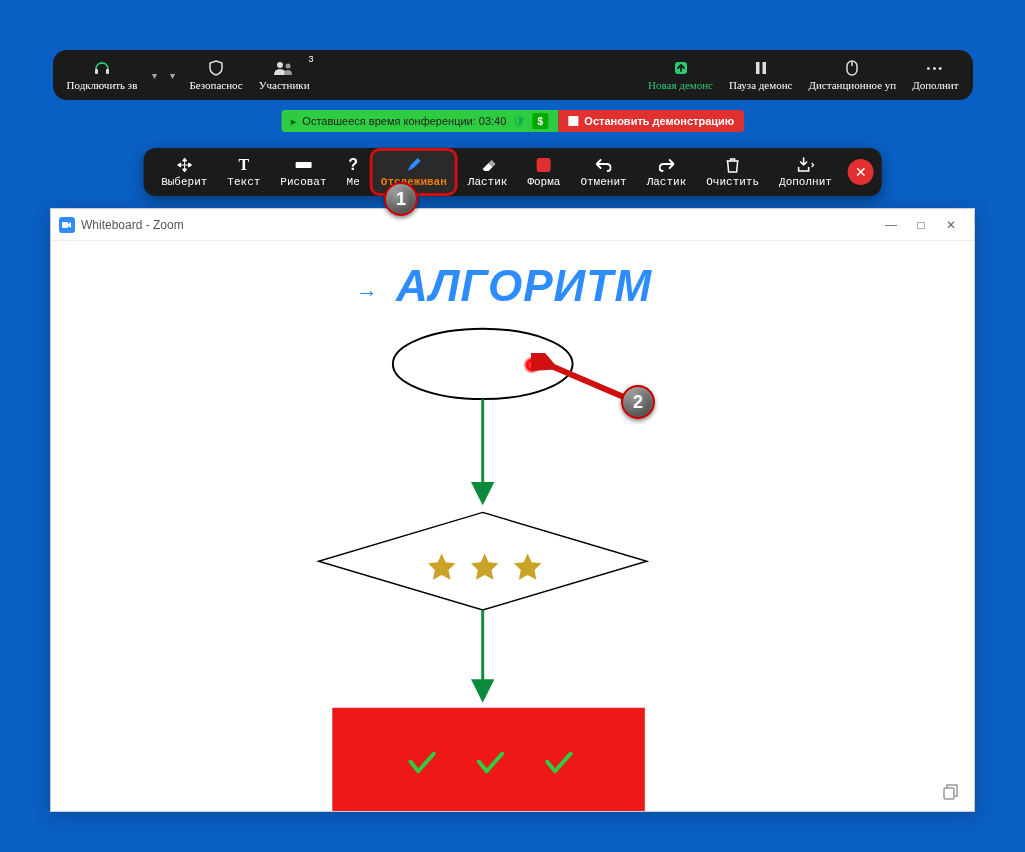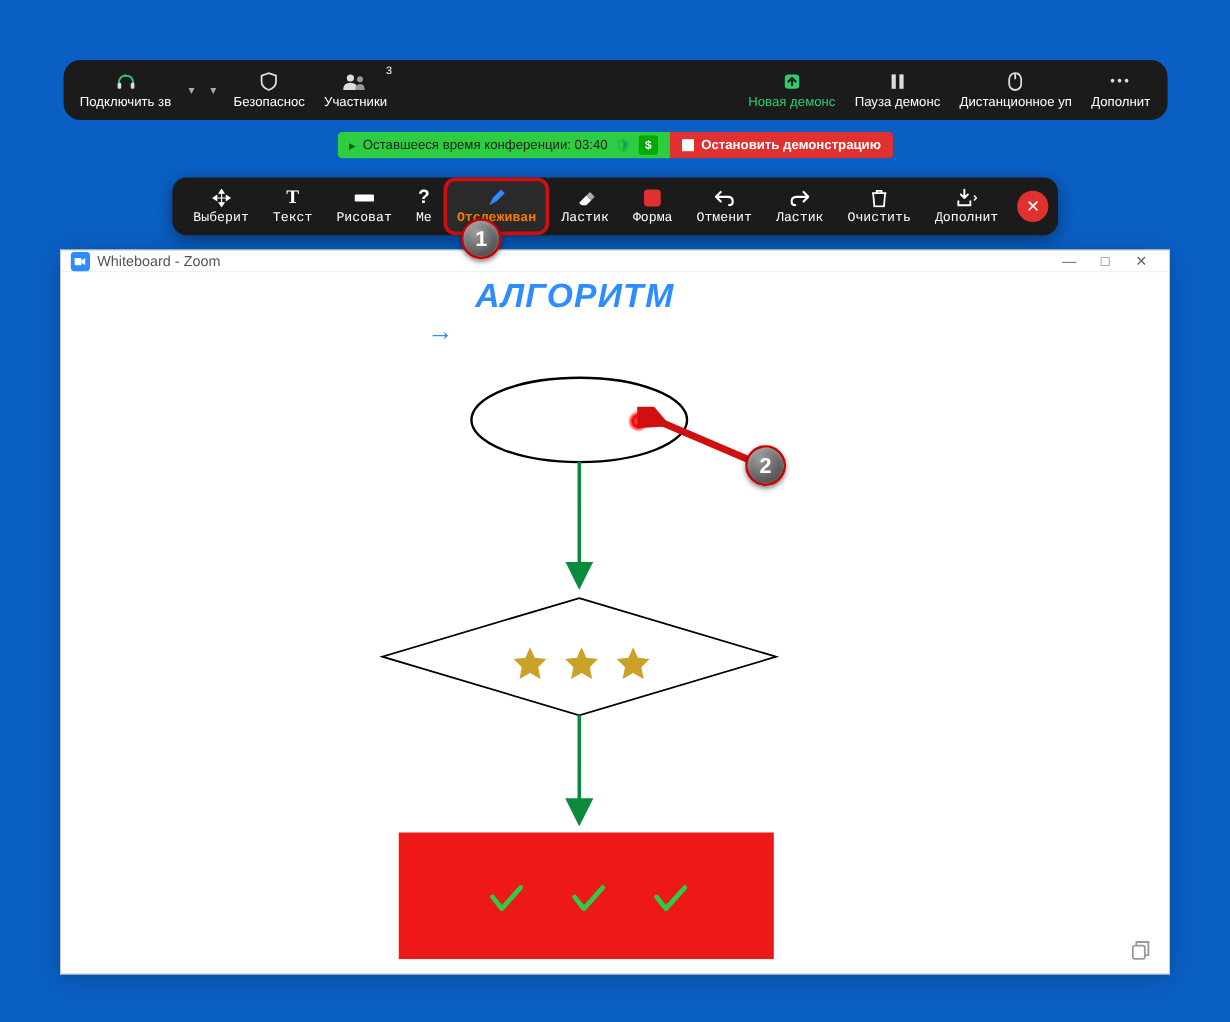--- a/index.html
+++ b/index.html
@@ -3,21 +3,21 @@
 <meta charset="utf-8">
 <style>
 * { box-sizing: border-box; margin: 0; padding: 0; font-family: Arial, Helvetica, sans-serif; }
 body { background: #0a5fc4; width: 1025px; height: 852px; overflow: hidden; position: relative; }
 .desktop { position: absolute; inset: 10px; background: #0a5fc4; border-radius: 6px; }
 
 
 .main-toolbar { position: absolute; top: 40px; left: 50%; transform: translateX(-50%); width: 920px; height: 50px; background: #1b1b1b; border-radius: 14px; display: flex; align-items: center; padding: 0 6px; color: #fff; font-size: 11px; }
 .mt-item { display: flex; flex-direction: column; align-items: center; justify-content: center; padding: 0 8px; height: 100%; cursor: pointer; position: relative; }
 .mt-item .icon { height: 18px; display:flex; align-items:center; justify-content:center; }
-.mt-item .label { margin-top: 2px; white-space: nowrap; }
+.mt-item .label { margin-top: 2px; white-space: nowrap; font-family: Liberation Serif, serif; }
 .mt-caret { width: 18px; display:flex; align-items:center; justify-content:center; color:#aaa; font-size:10px; cursor:pointer; }
 .mt-green .label { color: #2ecc71; text-align: right; }
 .mt-badge { position:absolute; top:4px; right:4px; font-size:9px; color:#fff; }
 
 
 .timer-bar { position: absolute; top: 100px; left: 50%; transform: translateX(-50%); height: 22px; display:flex; align-items:stretch; font-size: 11px; border-radius:4px; overflow:hidden; }
 .timer-left { background:#2ecc40; color:#222; display:flex; align-items:center; padding:0 10px; gap:6px; }
 .timer-shield { color:#0a5; }
 .timer-dollar { background:#0a0; color:#fff; width:16px;height:16px; border-radius:2px; display:flex;align-items:center;justify-content:center; font-weight:bold; font-size:10px; }
 .timer-right { background:#e03030; color:#fff; display:flex; align-items:center; padding:0 10px; gap:6px; font-weight:bold; }
@@ -30,27 +30,27 @@
 .at-item .label { margin-top:2px; white-space:nowrap;font-family:Liberation Mono, monospace; }
 .at-highlight { border:3px solid #d01010; border-radius:10px; background:#2a2a2a; padding:0 8px; position:relative; }
 .at-highlight .label { color:#F57C00; font-weight:bold; }
 .at-close { width:26px; height:26px; border-radius:50%; background:#e03030; display:flex; align-items:center; justify-content:center; color:#fff; font-size:14px; margin-left:6px; cursor:pointer; }
 
 
 .step-bubble { position:absolute; width:34px; height:34px; border-radius:50%; background:radial-gradient(circle at 35% 30%, #9e9e9e, #555 70%); border:2px solid #c00; display:flex; align-items:center; justify-content:center; color:#fff; font-weight:bold; font-size:18px; box-shadow:0 2px 4px rgba(0,0,0,.5), inset 0 2px 4px rgba(255,255,255,.3); z-index:50; }
 
 
 .wb-window { position:absolute; top:198px; left:40px; right:40px; bottom:30px; background:#fff; border:1px solid #ccc; display:flex; flex-direction:column; box-shadow:0 4px 20px rgba(0,0,0,.2); }
-.wb-titlebar { height:18px; background:#fff; border-bottom:1px solid #eee; display:flex; align-items:center; padding:0 8px; font-size:12px; color:#555; }
+.wb-titlebar { height:32px; background:#fff; border-bottom:1px solid #eee; display:flex; align-items:center; padding:0 8px; font-size:12px; color:#555; }
 .wb-titlebar .wb-logo { width:16px; height:16px; background:#2d8cff; border-radius:3px; margin-right:6px; display:flex;align-items:center;justify-content:center; }
 .wb-titlebar .spacer { flex:1; }
 .wb-ctl { width:30px; height:100%; display:flex; align-items:center; justify-content:center; color:#666; cursor:pointer; font-size:12px; }
 .wb-canvas { flex:1; position:relative; background:#fff; overflow:hidden; }
 
-.algorithm-title { position:absolute; top:4px; left:345px; color:#2d8cff; font-weight:900; font-size:28px; font-style:italic; letter-spacing:1px; }
+.algorithm-title { position:absolute; top:20px; left:345px; color:#2d8cff; font-weight:900; font-size:44px; font-style:italic; letter-spacing:1px; }
 .title-arrow { position:absolute; top:36px; left:305px; color:#2d8cff; font-size:22px; font-weight:bold; }
 
 .laser-dot { position:absolute; width:18px; height:18px; border-radius:50%; background:radial-gradient(circle, #ff6060 0%, #ff0000 40%, rgba(255,0,0,0) 70%); }
 
 .wb-copy { position:absolute; right:12px; bottom:8px; width:22px; height:22px; color:#888; cursor:pointer; display:flex;align-items:center;justify-content:center; }
 
 svg.flowchart { position:absolute; top:60px; left:0; width:100%; height:540px; }
 </style>
 </head>
 <body>

